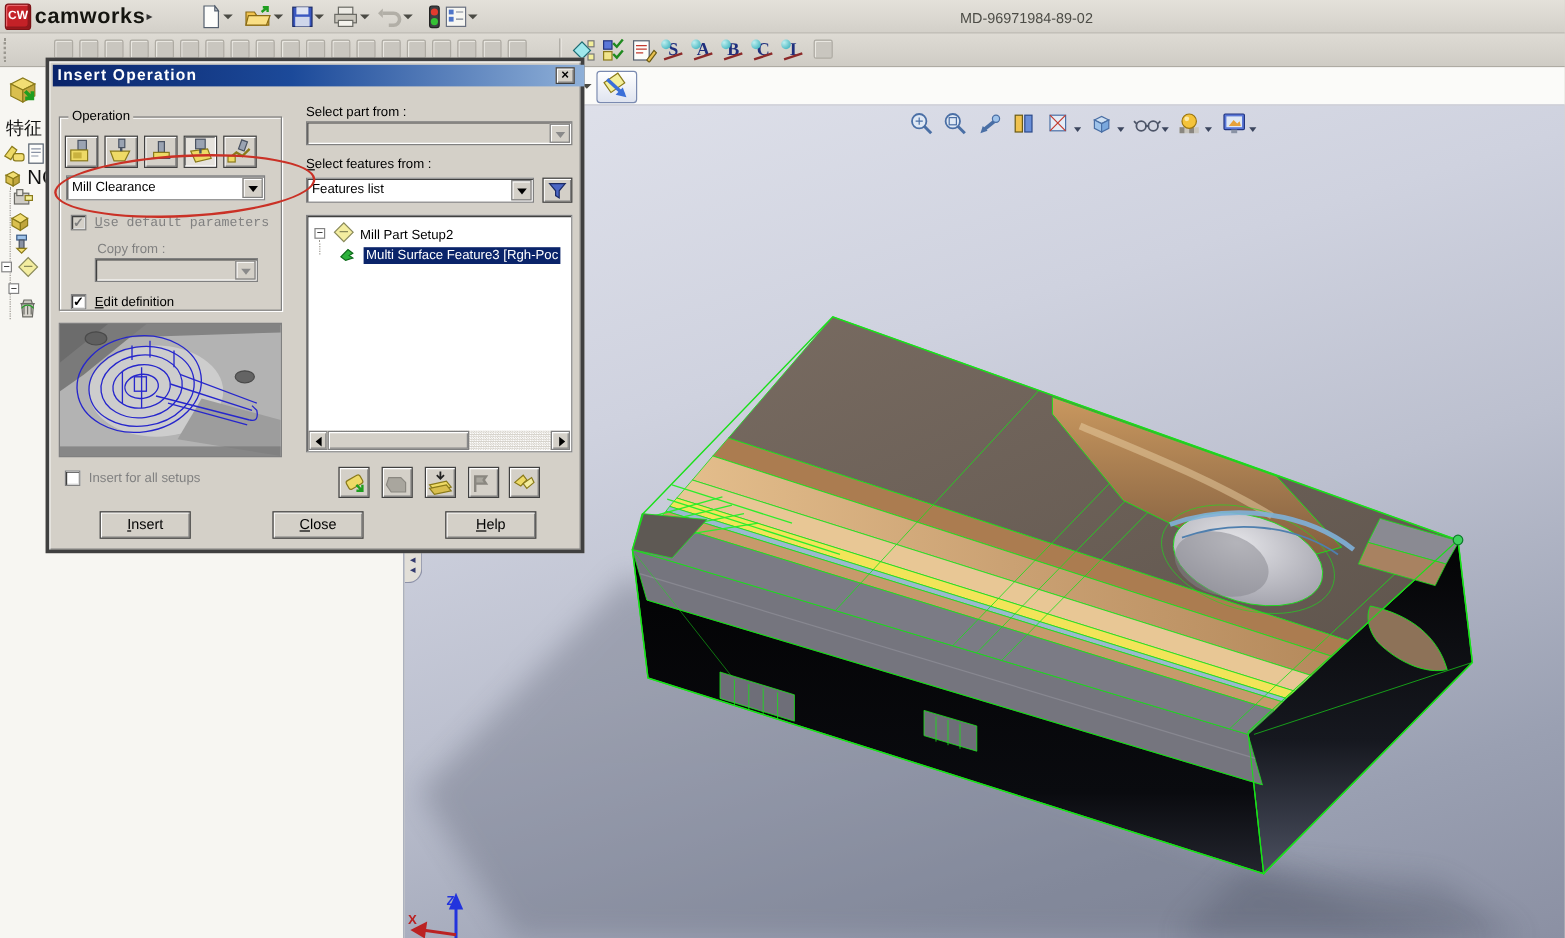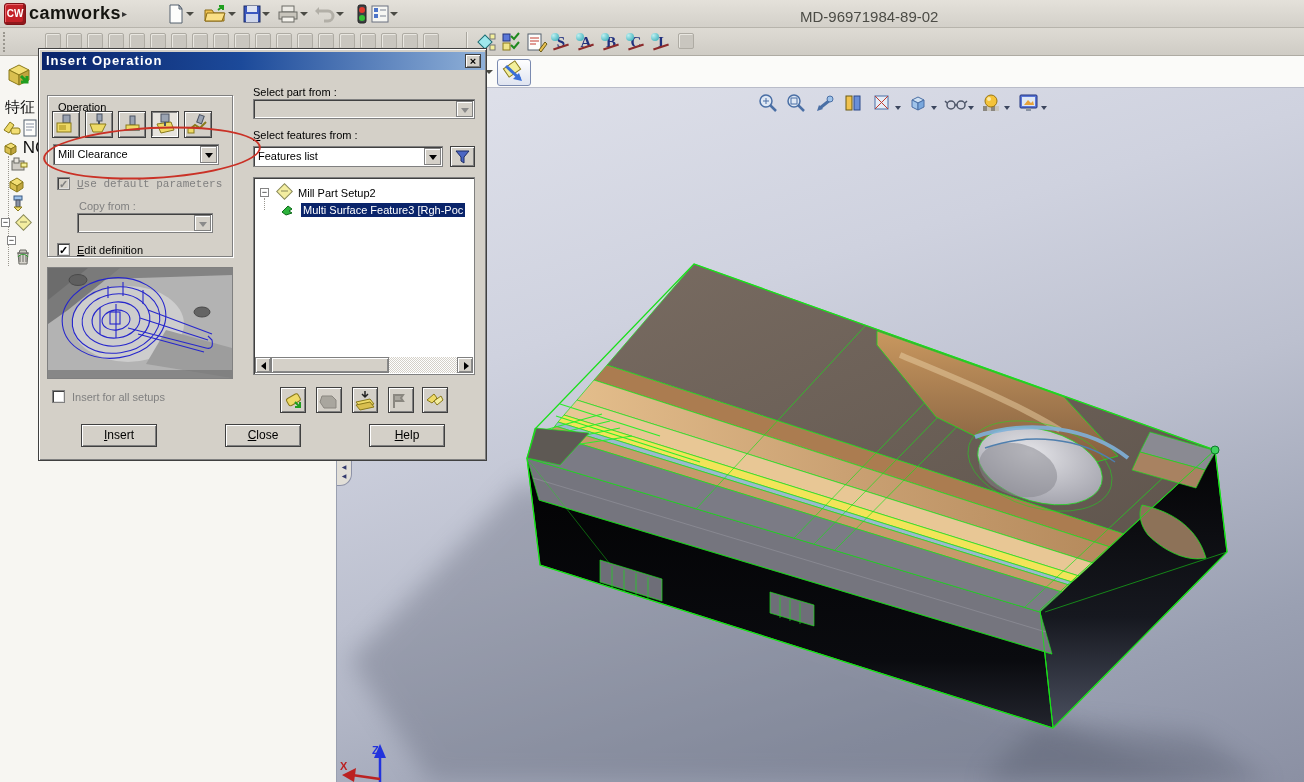--- a/index.html
+++ b/index.html
@@ -6,21 +6,21 @@
   html,body { width:1304px; height:782px; overflow:hidden; font-family:"Liberation Sans",sans-serif; }
   body { position:relative; background:#d8d5ce; }
   .abs { position:absolute; }
 
   
   #titlebar { left:0; top:0; width:1304px; height:28px; background:linear-gradient(#e4e1da,#d3d0c9); border-bottom:1px solid #b7b4ac; }
   #cw-logo { left:4px; top:3px; width:22px; height:22px; background:#c42127; border:1px solid #7d1216; border-radius:3px; color:#fff; font-weight:bold; font-size:10px; text-align:center; line-height:20px; box-shadow:inset -2px -2px 0 #8f181c, inset 1px 1px 0 #e8666b; }
   #brand { left:29px; top:3px; font-size:18px; font-weight:bold; color:#14140f; letter-spacing:.5px; }
   .tb-caret { width:0; height:0; border-left:4px solid transparent; border-right:4px solid transparent; border-top:4px solid #4a4a44; display:inline-block; }
   .t1btn { top:4px; width:24px; height:20px; text-align:center; }
-  #doc-title { left:800px; top:8px; font-size:15px; color:#4c4c46; }
+  #doc-title { left:800px; top:8px; font-size:12px; color:#4c4c46; }
 
   
   #toolbar2 { left:0; top:28px; width:1304px; height:28px; background:linear-gradient(#dedbd4,#cfccc5); border-bottom:1px solid #aeaba3; }
   .grip { left:3px; top:4px; width:3px; height:20px; border-left:2px dotted #9a978f; }
   .gi { position:absolute; top:5px; width:16px; height:16px; background:#c9c6bf; border:1px solid #aeaba3; border-radius:2px; box-shadow:inset 1px 1px 0 #e9e7e1; }
   .sep2 { left:466px; top:4px; width:2px; height:20px; border-left:1px solid #a9a69e; border-right:1px solid #eeece7; }
   .cam-letter { position:absolute; top:4px; width:20px; height:20px; font-family:"Liberation Serif",serif; font-weight:bold; font-size:15px; color:#20307e; text-align:center; line-height:20px; }
   .cam-letter::before { content:""; position:absolute; left:0; top:1px; width:8px; height:8px; border-radius:50%; background:radial-gradient(circle at 30% 30%,#bdeff0,#2ba8b4); }
   .cam-letter::after { content:""; position:absolute; left:2px; top:14px; width:16px; height:2px; background:#8c2a2a; transform:rotate(-18deg); }
 
@@ -34,21 +34,21 @@
   
   #vp-strip { left:337px; top:56px; width:967px; height:32px; background:#fbfbf9; border-bottom:1px solid #b9bcc9; z-index:1; }
   #vp-canvas { left:337px; top:88px; width:967px; height:694px; background:linear-gradient(163deg,#e0e2eb 0%,#cfd2df 32%,#bcc0cf 55%,#9aa0b2 82%,#8b90a3 100%); z-index:1; overflow:hidden; }
   #annotation { left:181px; top:40px; font-size:19px; font-weight:bold; letter-spacing:2px; }
   .vbtn { position:relative; width:24px; height:22px; display:inline-block; }
   #view-toolbar { left:420px; top:4px; height:24px; white-space:nowrap; }
   .vcaret { width:0;height:0;border-left:3.5px solid transparent;border-right:3.5px solid transparent;border-top:4px solid #3c465e; display:inline-block; margin:0 2px 4px 0; }
   #splitter-tab { left:0; top:370px; width:15px; height:28px; background:#e2dfd8; border:1px solid #8d92a8; border-left:none; border-radius:0 0 12px 0; font-size:6px; color:#333a6e; text-align:center; line-height:9px; padding-top:4px; }
 
   
-  #dialog { left:38px; top:48px; width:449px; height:413px; background:#d4d0c8; border:1px solid #404040; box-shadow:inset 1px 1px 0 #ffffff, inset -1px -1px 0 #808080, inset 2px 2px 0 #d4d0c8; z-index:40; }
+  #dialog { left:38px; top:48px; width:449px; height:413px; background:#d4d0c8; border:3px solid #404040; box-shadow:inset 1px 1px 0 #ffffff, inset -1px -1px 0 #808080, inset 2px 2px 0 #d4d0c8; z-index:40; }
   #dlg-title { left:3px; top:3px; width:443px; height:18px; background:linear-gradient(90deg,#0a246a,#1c4a9a 45%,#8fb0d8); color:#fff; font-weight:bold; font-size:13px; letter-spacing:1px; line-height:18px; padding-left:4px; }
   #dlg-close { right:5px; top:5px; width:16px; height:14px; background:#d4d0c8; border:1px solid #404040; box-shadow:inset 1px 1px 0 #fff, inset -1px -1px 0 #808080; font-size:11px; font-weight:bold; line-height:12px; text-align:center; color:#000; }
   .groupbox { position:absolute; border:1px solid #808080; box-shadow:1px 1px 0 #ffffff, inset 1px 1px 0 #ffffff; }
   .grouplab { position:absolute; background:#d4d0c8; padding:0 3px; font-size:11px; color:#000; }
   .lab { position:absolute; font-size:11px; color:#000; white-space:nowrap; }
   .lab.dis { color:#808080; }
   .btn3d { position:absolute; background:#d4d0c8; border:1px solid #404040; box-shadow:inset 1px 1px 0 #fff, inset -1px -1px 0 #808080; }
   .toolbtn { width:28px; height:27px; }
   .toolbtn.pressed { box-shadow:inset -1px -1px 0 #fff, inset 1px 1px 0 #808080; background:#e6e3dd; }
   .combo { position:absolute; background:#fff; border:1px solid #808080; box-shadow:inset 1px 1px 0 #404040, inset -1px -1px 0 #fff; font-size:11px; }
@@ -444,21 +444,21 @@
   <div id="splitter-tab" class="abs">◀<br>◀</div>
 </div>
 
 <div id="dialog" class="abs">
   <div id="dlg-title" class="abs">
     <span>Insert Operation</span>
   </div>
   <div id="dlg-close" class="abs">×</div>
 
   <div class="groupbox" style="left:8px;top:46px;width:186px;height:162px;"></div>
-  <div class="grouplab" style="left:16px;top:52px;">Operation</div>
+  <div class="grouplab" style="left:16px;top:40px;">Operation</div>
 
   <div class="btn3d toolbtn" style="left:13px;top:62px;">
     <svg width="26" height="25">
         <rect x="10" y="3" width="7" height="8" fill="#9aa3b2" stroke="#4a5362"></rect>
         <rect x="4" y="11" width="14" height="9" fill="#eeda66" stroke="#8a7a1a"></rect>
         <rect x="6" y="13" width="7" height="5" fill="#c9b23e"></rect>
       </svg>
   </div>
   <div class="btn3d toolbtn" style="left:46px;top:62px;">
     <svg width="26" height="25">

